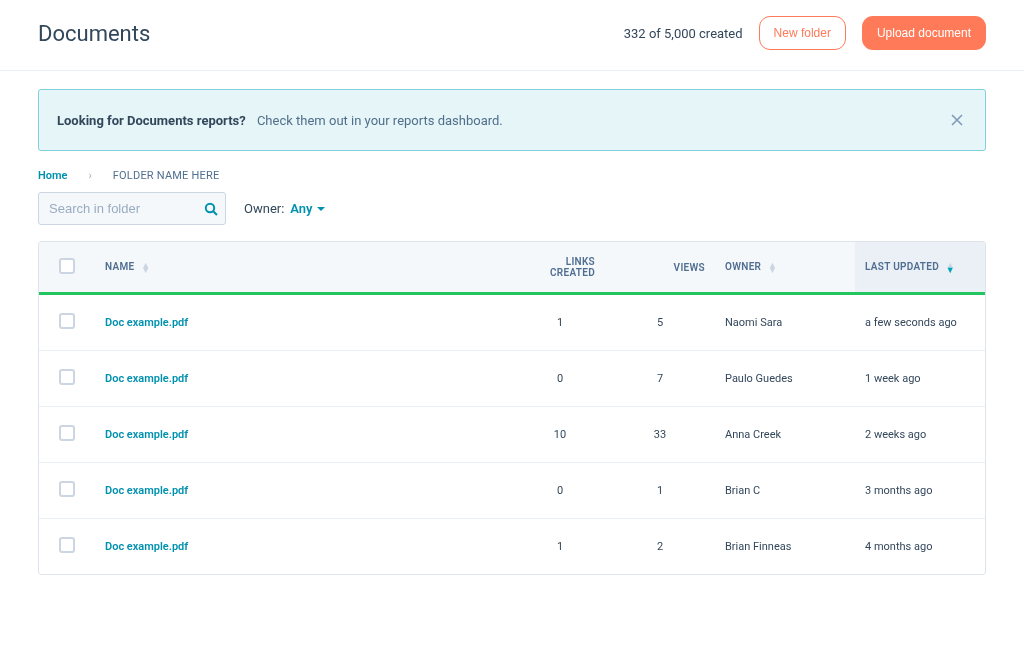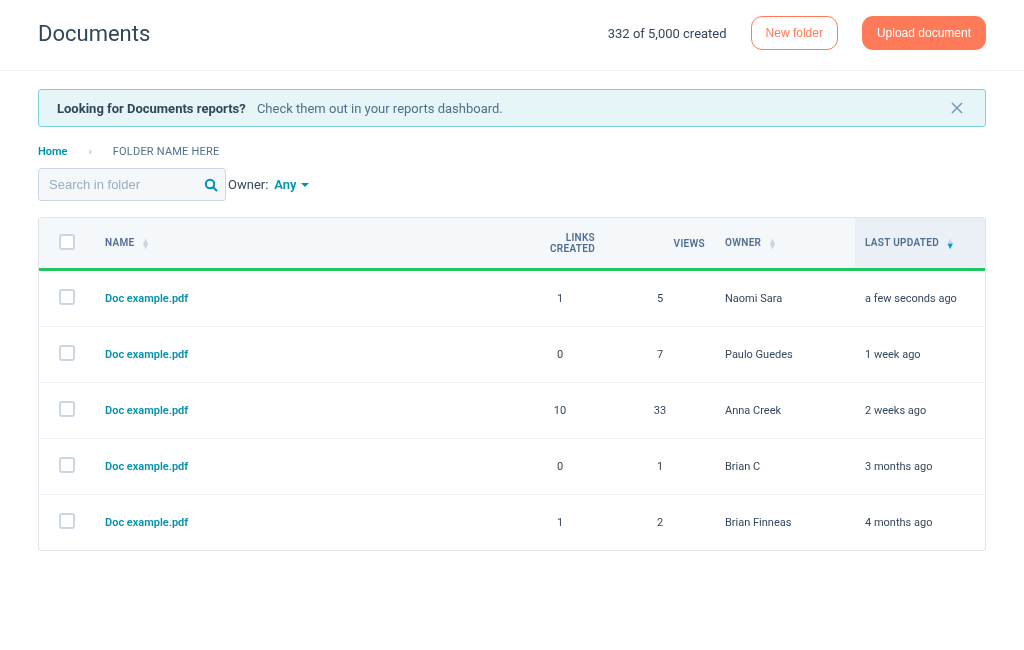--- a/index.html
+++ b/index.html
@@ -1,33 +1,33 @@
 <!DOCTYPE html>
 <html><head>
 <meta charset="utf-8">
 <style>
   * { box-sizing: border-box; margin: 0; padding: 0; }
   html, body { width: 1024px; height: 650px; font-family: -apple-system, BlinkMacSystemFont, "Segoe UI", Roboto, Helvetica, Arial, sans-serif; color: #33475b; background: #fff; }
   .header-bar { display: flex; align-items: center; justify-content: space-between; padding: 16px 38px 20px 38px; border-bottom: 1px solid #eaf0f6; }
   .page-title { font-size: 22px; font-weight: 400; color: #33475b; }
-  .header-right { display: flex; align-items: center; gap: 24px; }
+  .header-right { display: flex; align-items: center; gap: 16px; }
   .count-text { font-size: 13px; color: #33475b; }
   .btn { font-size: 12px; padding: 9px 14px; border-radius: 11px; cursor: pointer; border: 1px solid transparent; font-weight: 500; }
   .btn-outline { background: #fff; color: #ff7a59; border-color: #ff7a59; }
   .btn-primary { background: #ff7a59; color: #fff; }
   .content { padding: 18px 38px 0 38px; }
-  .banner { background: #e5f5f8; border: 1px solid #7fd1de; border-radius: 3px; padding: 8px 18px; display: flex; align-items: center; justify-content: space-between; }
+  .banner { background: #e5f5f8; border: 1px solid #7fd1de; border-radius: 3px; padding: 20px 18px; display: flex; align-items: center; justify-content: space-between; }
   .banner-text { font-size: 13px; color: #516f8a; }
   .banner-text strong { color: #33475b; font-weight: 700; margin-right: 8px; }
   .banner-close { color: #7c98b6; cursor: pointer; font-size: 16px; padding: 4px; }
   .breadcrumb { font-size: 11px; margin: 18px 0 10px 0; display: flex; align-items: center; gap: 21px; }
   .breadcrumb .bc-home { color: #0091ae; font-weight: 600; cursor: pointer; }
   .breadcrumb .bc-sep { color: #99acc2; }
   .breadcrumb .bc-current { color: #516f90; letter-spacing: 0.2px; }
-  .filter-row { display: flex; align-items: center; gap: 2px; margin-bottom: 16px; }
+  .filter-row { display: flex; align-items: center; gap: 18px; margin-bottom: 16px; }
   .search-wrap { position: relative; width: 188px; }
   .search-input { width: 100%; padding: 8px 30px 8px 10px; border: 1px solid #cbd6e2; border-radius: 3px; font-size: 13px; color: #33475b; background: #f5f8fa; }
   .search-input::placeholder { color: #99acc2; }
   .search-icon { position: absolute; right: 8px; top: 50%; transform: translateY(-50%); color: #0091ae; }
   .owner-filter { font-size: 13px; color: #33475b; display: flex; align-items: center; gap: 6px; }
   .owner-filter .owner-val { color: #0091ae; font-weight: 600; cursor: pointer; display: inline-flex; align-items: center; gap: 4px; }
   .caret { display: inline-block; width: 0; height: 0; border-left: 4px solid transparent; border-right: 4px solid transparent; border-top: 4px solid #0091ae; }
   .table { width: 100%; border: 1px solid #dfe3eb; border-radius: 3px; border-collapse: separate; border-spacing: 0; overflow: hidden; }
   .thead-row { background: #f5f8fa; }
   .th { font-size: 10px; font-weight: 600; letter-spacing: 0.3px; color: #506e91; text-align: left; padding: 14px 10px; border-bottom: 3px solid #22c55e; }

